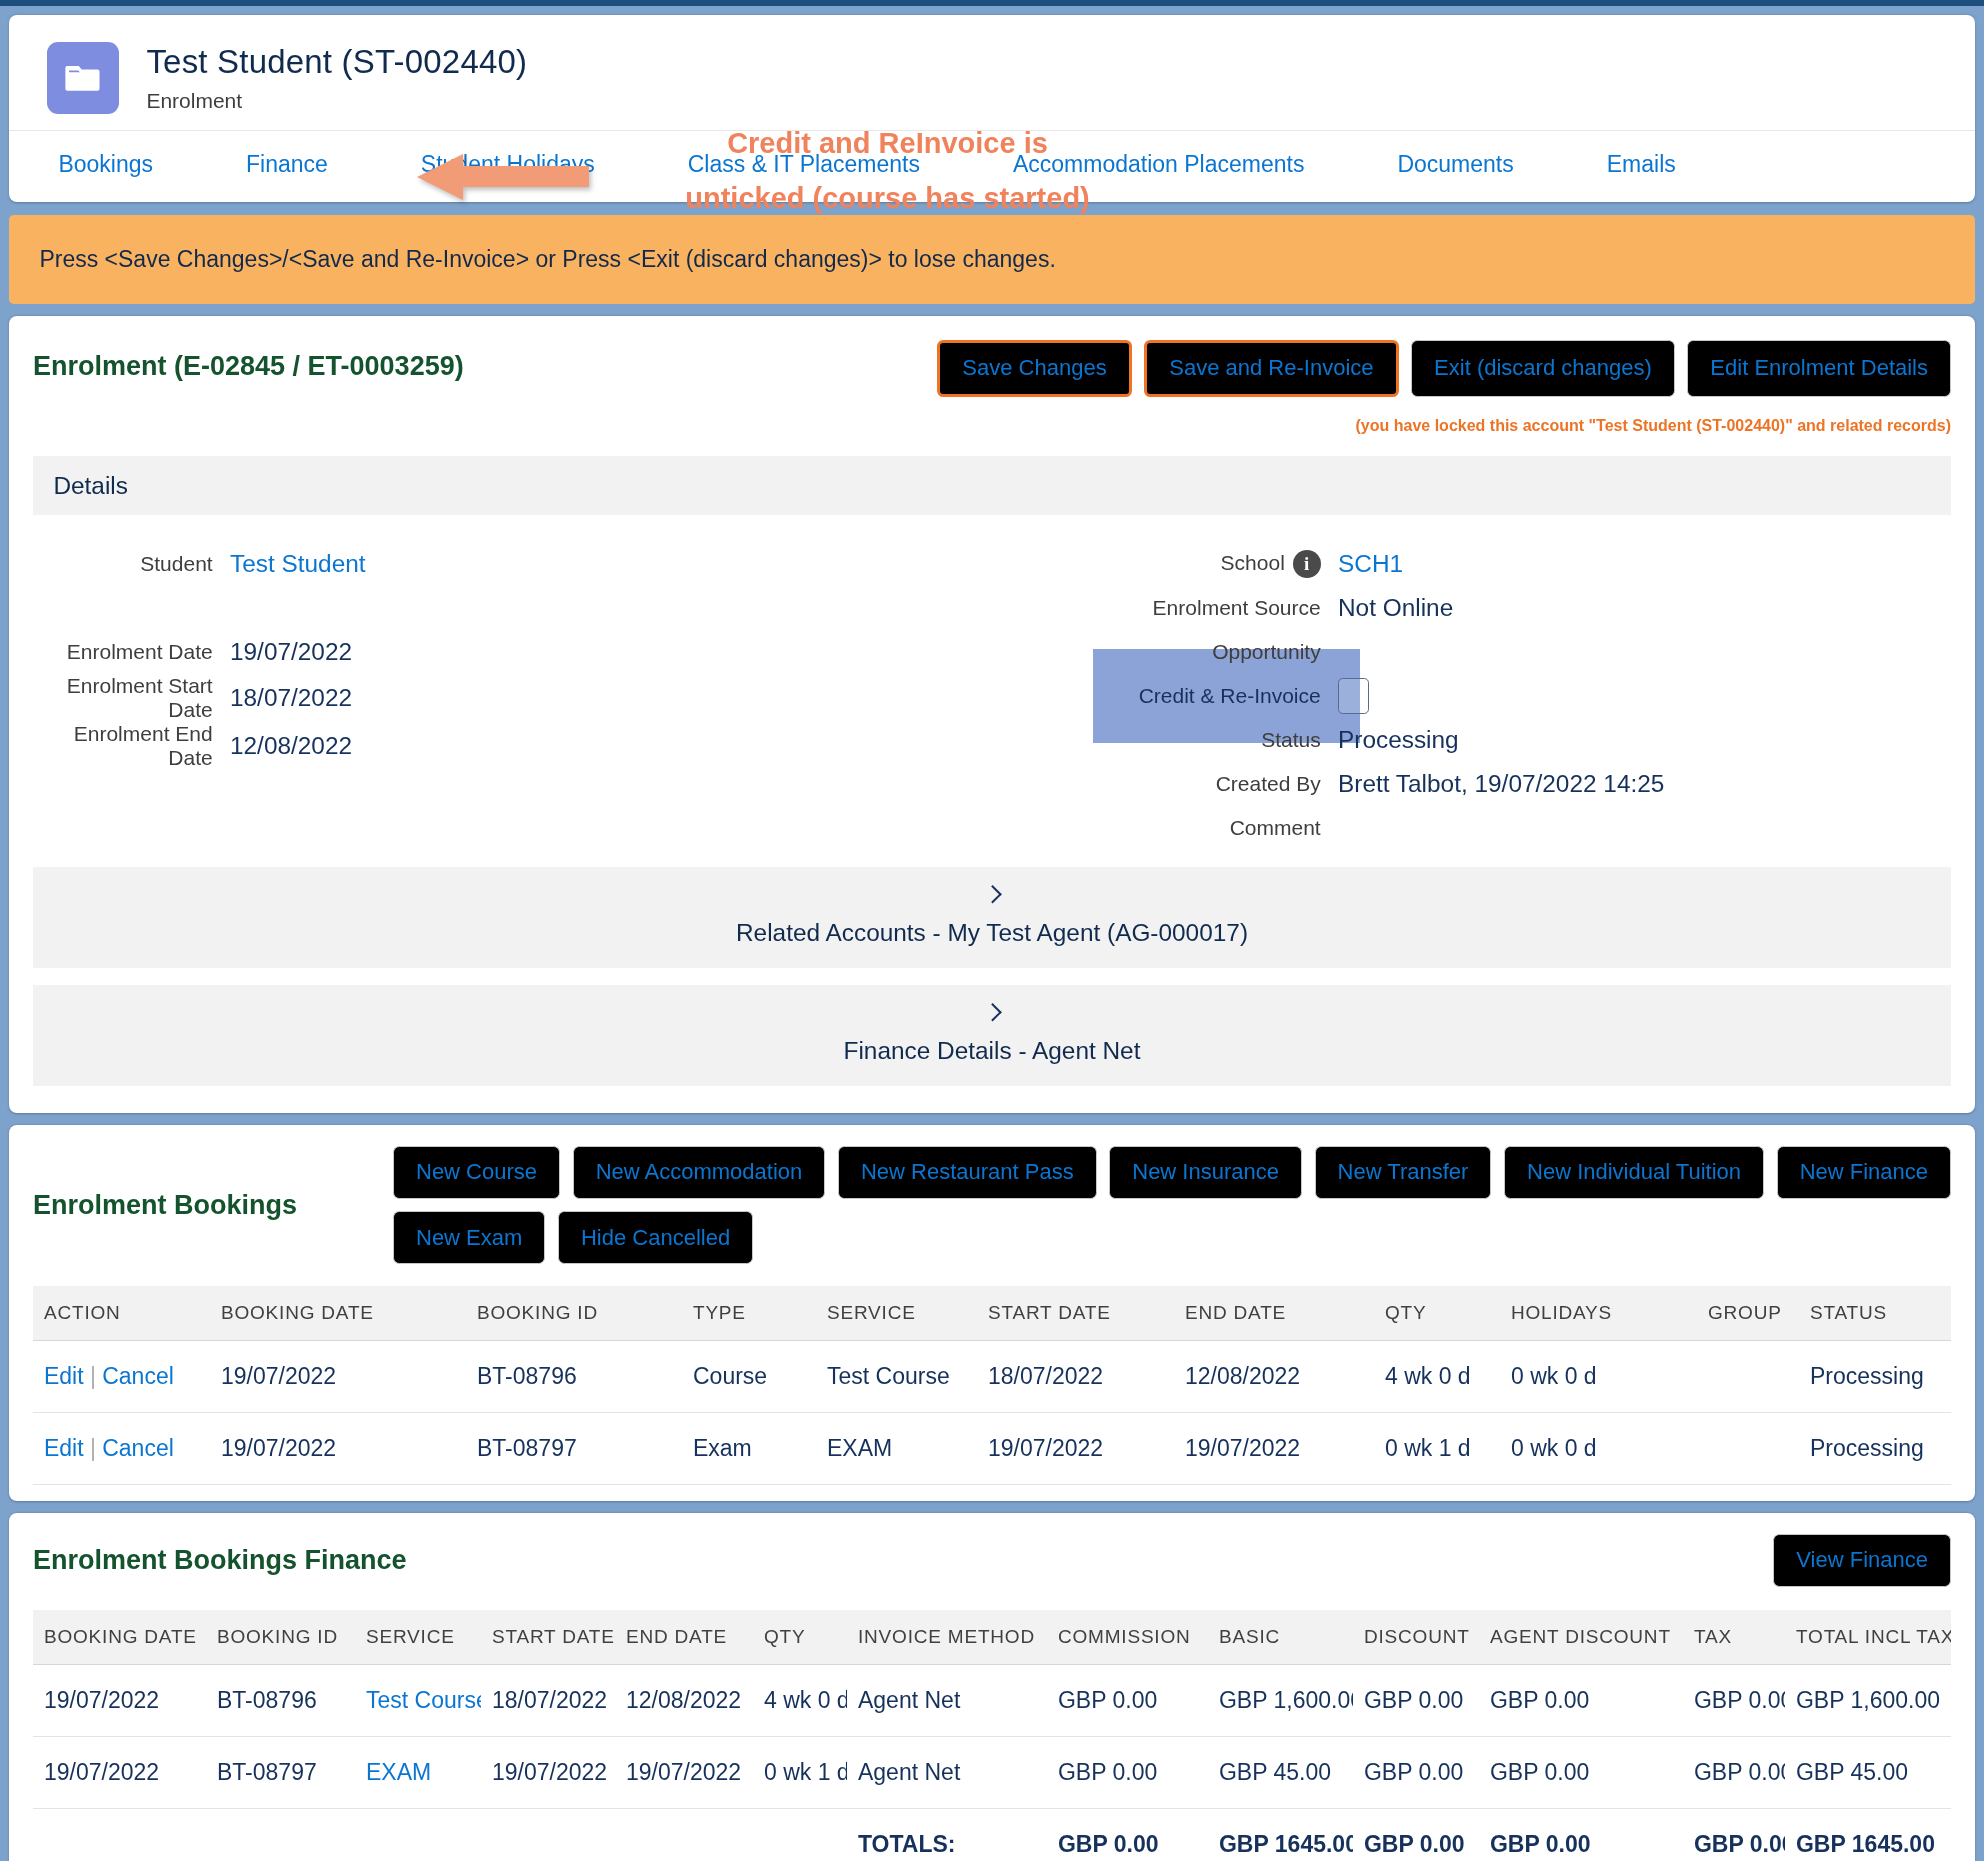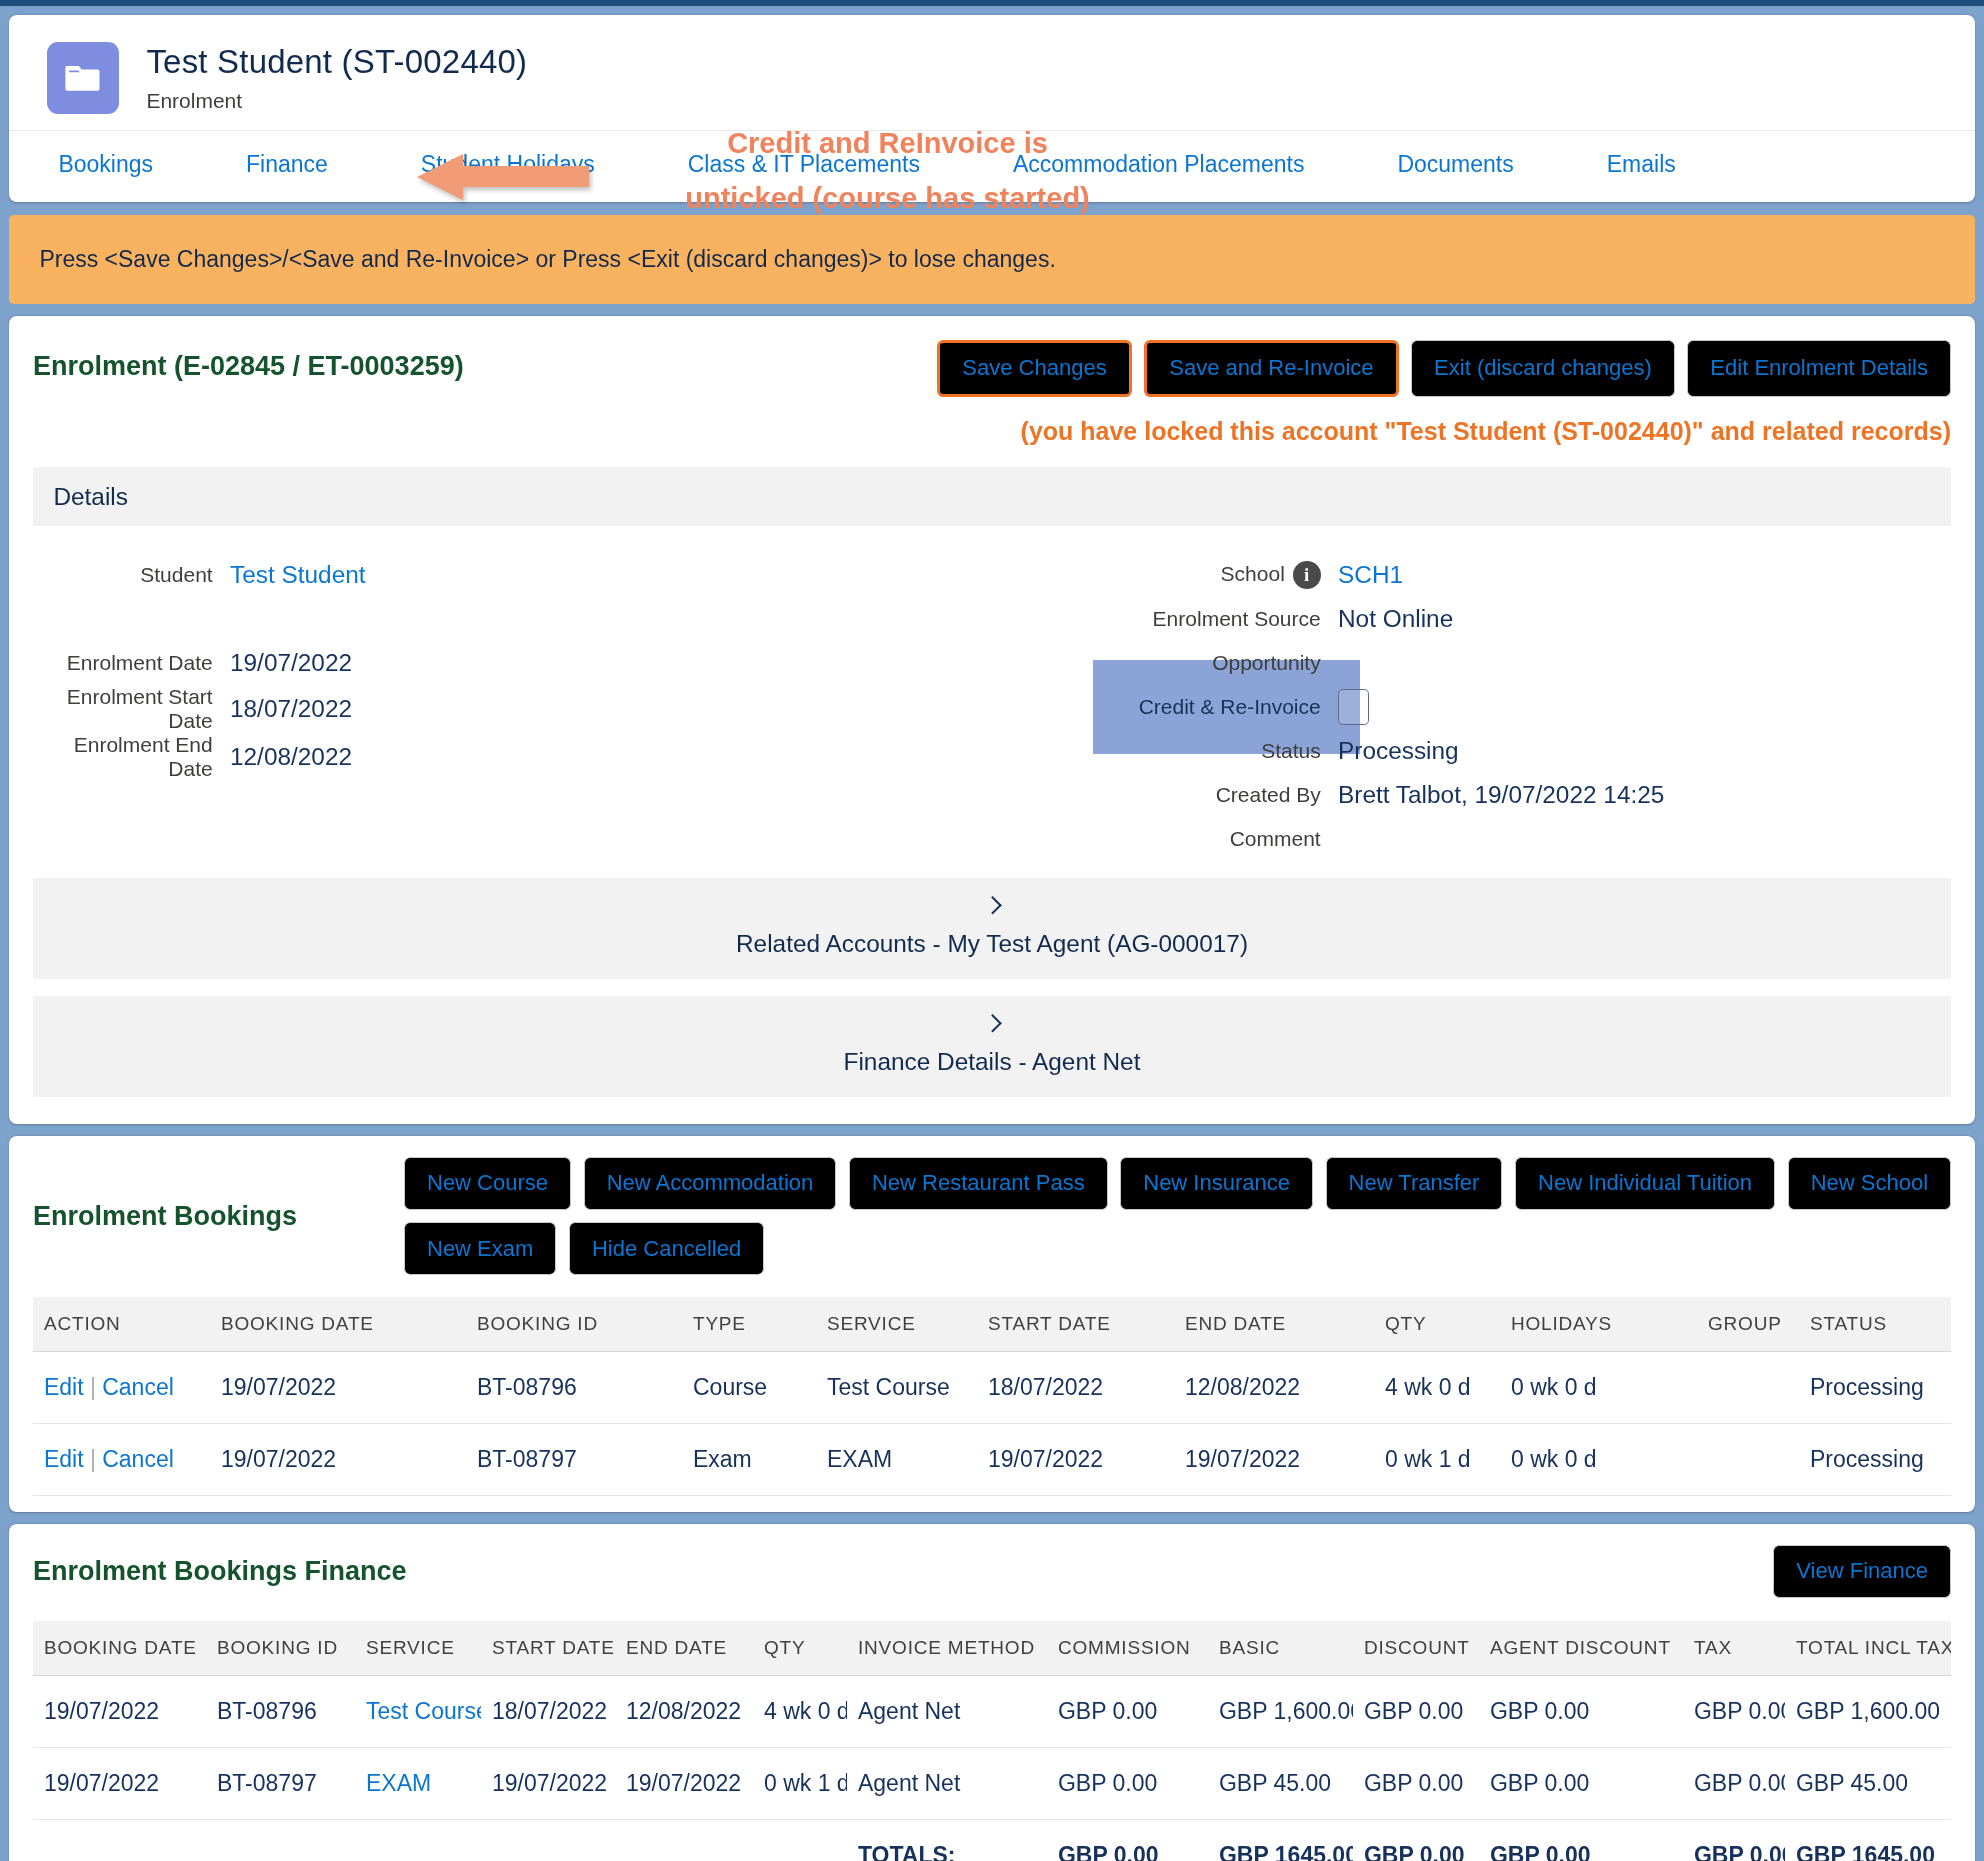--- a/index.html
+++ b/index.html
@@ -60,21 +60,21 @@
   td {
     font-size:23px; color:#16325C; padding:22px 11px; border-bottom:0.8px solid #E5E3E0;
     white-space:nowrap; overflow:hidden;
   }
 
   
   .enr-card { padding:23.6px 23.6px 27px 23.6px; }
   .enr-head { display:flex; align-items:flex-start; }
   .enr-head .sec-title { padding-top:11px; }
   .enr-actions { margin-left:auto; display:flex; gap:12.6px; }
-  .locked-note { text-align:right; color:#ED7425; font-weight:bold; font-size:25px; margin-top:20.4px; }
+  .locked-note { text-align:right; color:#ED7425; font-weight:bold; font-size:16px; margin-top:20.4px; }
   .details-bar { background:#F3F2F2; padding:15.7px 20.4px; font-size:24.4px; color:#112B4F; margin-top:20.4px; }
   .form { display:flex; margin-top:27px; }
   .form-col { width:50%; }
   .frow { display:flex; align-items:center; min-height:44px; position:relative; }
   .flabel { text-align:right; padding-right:17.3px; font-size:21px; color:#3E3E3C; flex:0 0 auto; }
   .form-col.left  .flabel { width:197px; }
   .form-col.right .flabel { width:346px; }
   .fvalue { font-size:24.4px; color:#16325C; }
   .info-icon {
     display:inline-flex; align-items:center; justify-content:center;
@@ -247,21 +247,21 @@
     <div class="book-head">
       <div class="sec-title">Enrolment Bookings</div>
       <div class="btn-rows">
         <div class="btn-row">
           <button class="btn">New Course</button>
           <button class="btn">New Accommodation</button>
           <button class="btn">New Restaurant Pass</button>
           <button class="btn">New Insurance</button>
           <button class="btn">New Transfer</button>
           <button class="btn">New Individual Tuition</button>
-          <button class="btn">New School</button>
+          <button class="btn">New Finance</button>
         </div>
         <div class="btn-row">
           <button class="btn">New Exam</button>
           <button class="btn">Hide Cancelled</button>
         </div>
       </div>
     </div>
 
     <table>
       <colgroup>

